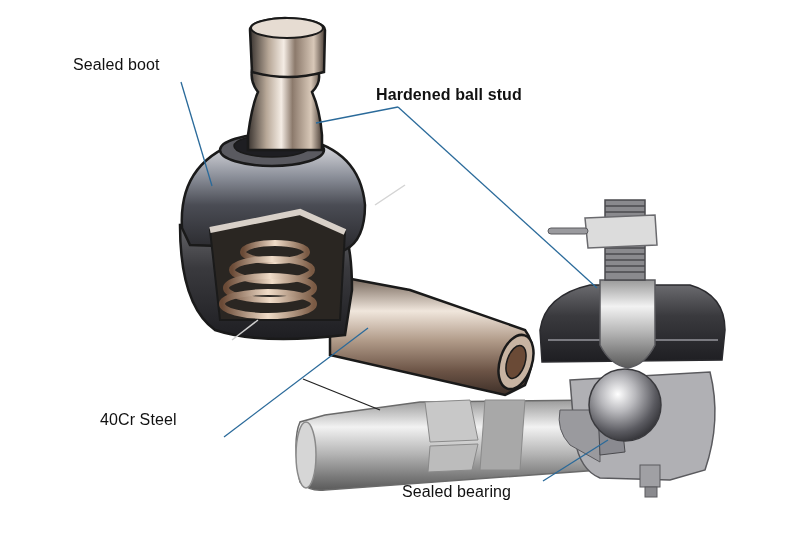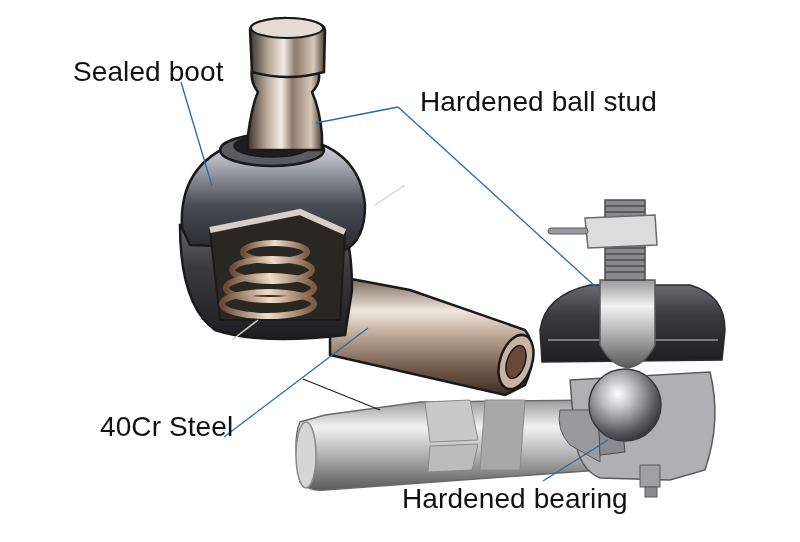--- a/index.html
+++ b/index.html
@@ -1,19 +1,19 @@
 <!DOCTYPE html>
 <html><head>
 <meta charset="utf-8">
 <style>
   html, body { margin: 0; padding: 0; background: #ffffff; }
   body { width: 800px; height: 542px; position: relative; overflow: hidden;
          font-family: "Liberation Sans", sans-serif; }
   #canvas { position: absolute; left: 0; top: 0; width: 800px; height: 542px; }
-  .label { position: absolute; font-size: 28px; color: #111111; white-space: nowrap;
+  .label { position: absolute; font-size: 16px; color: #111111; white-space: nowrap;
            font-family: "Liberation Sans", sans-serif; letter-spacing: 0.1px; }
 </style>
 </head>
 <body>
 
 <svg id="canvas" width="800" height="542" viewBox="0 0 800 542" xmlns="http://www.w3.org/2000/svg">
   <defs>
     <linearGradient id="chromeWarm" x1="0" y1="0" x2="1" y2="0">
       <stop offset="0" stop-color="#3a3430"></stop>
       <stop offset="0.25" stop-color="#b8a898"></stop>
@@ -137,15 +137,15 @@
     <line x1="181" y1="82" x2="212" y2="186" stroke="#2a6a9a"></line>
     <line x1="398" y1="107" x2="316" y2="123" stroke="#2a6a9a"></line>
     <line x1="398" y1="107" x2="597" y2="288" stroke="#2a6a9a"></line>
     <line x1="224" y1="437" x2="368" y2="328" stroke="#2a6a9a"></line>
     <line x1="303" y1="379" x2="380" y2="410" stroke="#222222"></line>
     <line x1="543" y1="481" x2="608" y2="440" stroke="#2a6a9a"></line>
   </g>
 </svg>
 
 <div class="label" style="left:73px; top:56px;">Sealed boot</div>
-<div class="label" style="left:420px; top:86px;">Hardened ball stud</div>
+<div class="label" style="left:376px; top:86px;font-weight:bold;">Hardened ball stud</div>
 <div class="label" style="left:100px; top:411px;">40Cr Steel</div>
-<div class="label" style="left:402px; top:483px;">Hardened bearing</div>
+<div class="label" style="left:402px; top:483px;">Sealed bearing</div>
 
 </body></html>

